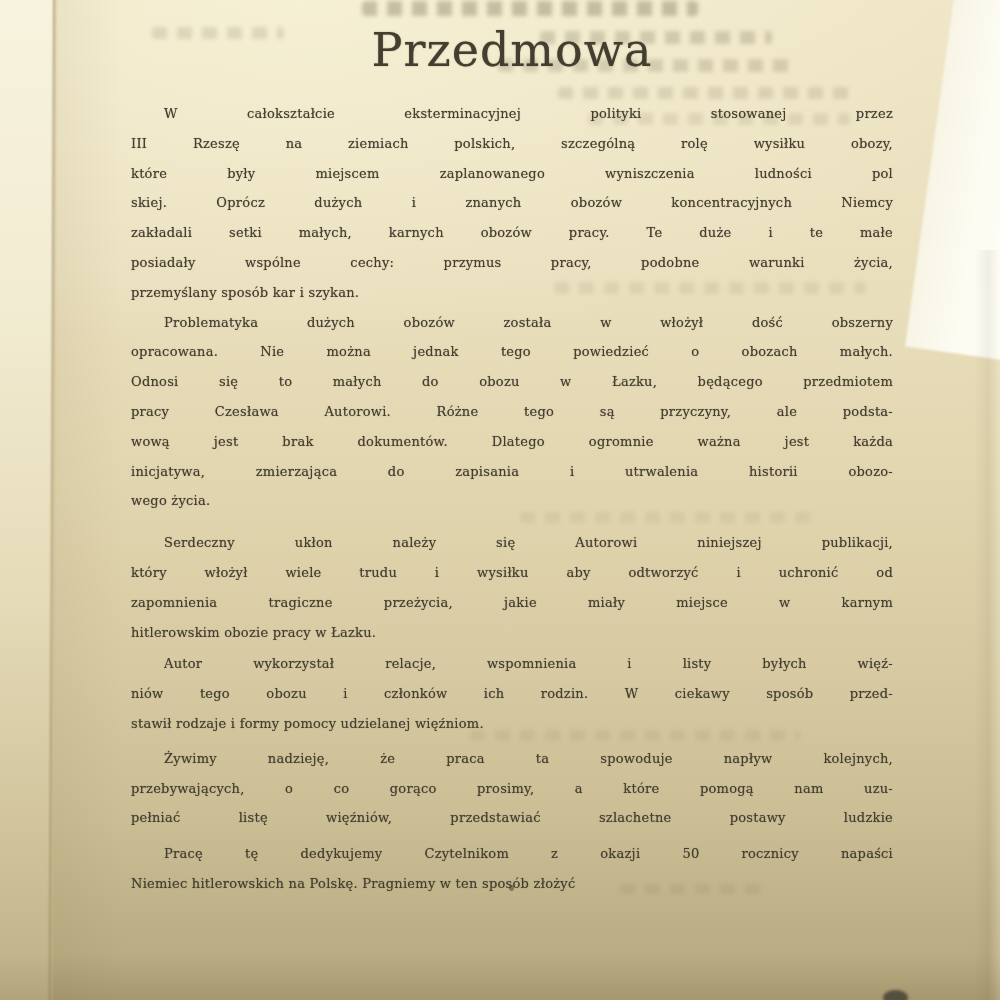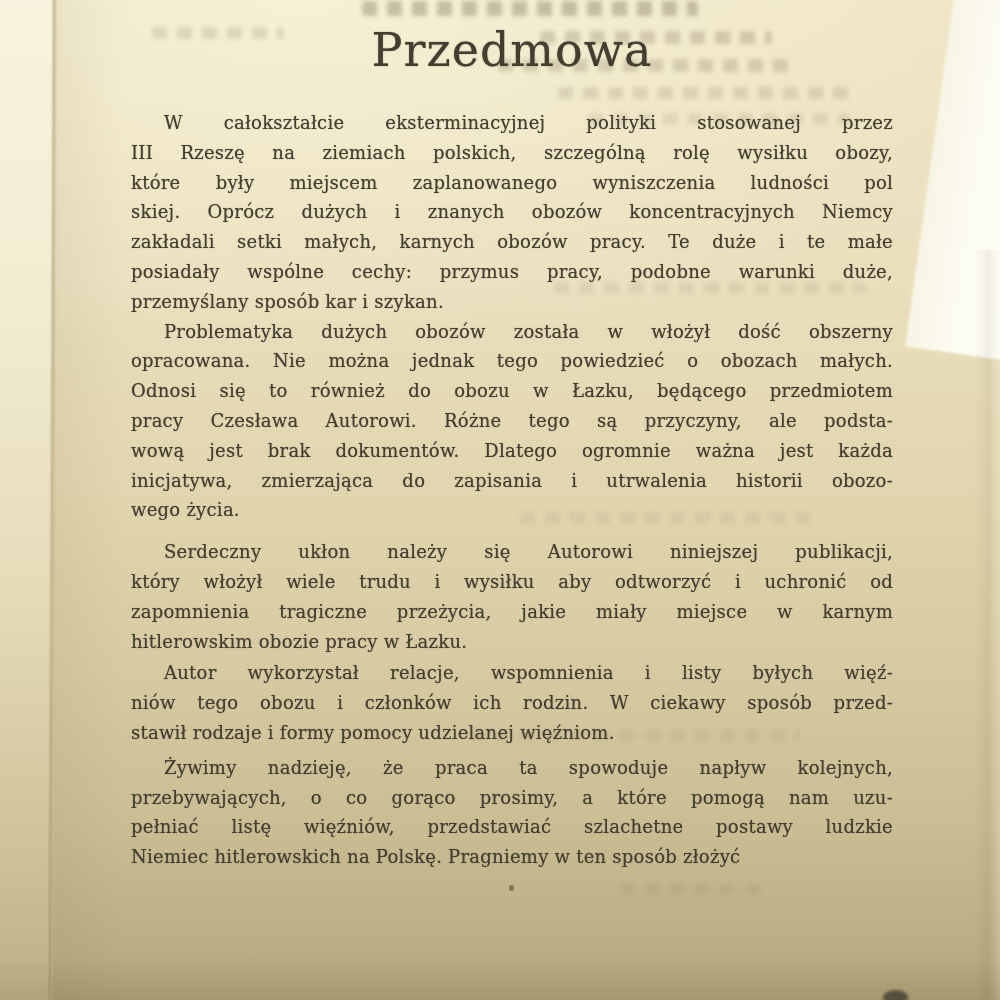--- a/index.html
+++ b/index.html
@@ -47,22 +47,22 @@
   .g9{top:730px;left:470px;width:330px;height:11px;opacity:.09;}
   .g10{top:884px;left:620px;width:150px;height:10px;opacity:.10;}
 
   
   .title{position:absolute;left:131px;top:24px;width:762px;margin:0;
          text-align:center;font-size:46px;font-weight:500;line-height:52px;
          letter-spacing:1px;color:var(--ink,#3e3a2d);
          text-shadow:0 0 1.2px rgba(62,58,45,0.65);}
 
   
-  .body{position:absolute;left:131px;top:108px;width:762px;color:var(--ink,#443f31);
-        font-size:18px;letter-spacing:0.25px;
+  .body{position:absolute;left:131px;top:99px;width:762px;color:var(--ink,#443f31);
+        font-size:13px;letter-spacing:0.25px;
         text-shadow:0 0 1px rgba(68,63,49,0.6);}
   .line{box-sizing:border-box;width:100%;height:29.8px;line-height:29.8px;
         text-align:justify;text-align-last:justify;white-space:normal;}
   .line.first{padding-left:33px;}
   .line.last{text-align-last:left;}
 
   
   .stray-dot{position:absolute;left:509px;top:885px;width:5px;height:6px;border-radius:50%;
         background:rgba(70,64,48,0.55);filter:blur(0.6px);}
   .smudge{position:absolute;left:883px;top:990px;width:25px;height:15px;border-radius:50%;
@@ -94,38 +94,39 @@
     <div class="ghost g10"></div>
 
     <h1 class="title">Przedmowa</h1>
 
     <div class="body">
         <div class="line first">W całokształcie eksterminacyjnej polityki stosowanej przez</div>
         <div class="line">III Rzeszę na ziemiach polskich, szczególną rolę wysiłku obozy,</div>
         <div class="line">które były miejscem zaplanowanego wyniszczenia ludności pol</div>
         <div class="line">skiej. Oprócz dużych i znanych obozów koncentracyjnych Niemcy</div>
         <div class="line">zakładali setki małych, karnych obozów pracy. Te duże i te małe</div>
-        <div class="line">posiadały wspólne cechy: przymus pracy, podobne warunki duże,</div>
+        <div class="line">posiadały wspólne cechy: przymus pracy, podobne warunki życia,</div>
         <div class="line last">przemyślany sposób kar i szykan.</div>
         <div class="line first">Problematyka dużych obozów została w włożył dość obszerny</div>
         <div class="line">opracowana. Nie można jednak tego powiedzieć o obozach małych.</div>
-        <div class="line">Odnosi się to również do obozu w Łazku, będącego przedmiotem</div>
+        <div class="line">Odnosi się to małych do obozu w Łazku, będącego przedmiotem</div>
         <div class="line">pracy Czesława Autorowi. Różne tego są przyczyny, ale podsta-</div>
         <div class="line">wową jest brak dokumentów. Dlatego ogromnie ważna jest każda</div>
         <div class="line">inicjatywa, zmierzająca do zapisania i utrwalenia historii obozo-</div>
         <div class="line last">wego życia.</div>
         <div class="line first" style="margin-top: 12px;">Serdeczny ukłon należy się Autorowi niniejszej publikacji,</div>
         <div class="line">który włożył wiele trudu i wysiłku aby odtworzyć i uchronić od</div>
         <div class="line">zapomnienia tragiczne przeżycia, jakie miały miejsce w karnym</div>
         <div class="line last">hitlerowskim obozie pracy w Łazku.</div>
         <div class="line first" style="margin-top: 2px;">Autor wykorzystał relacje, wspomnienia i listy byłych więź-</div>
         <div class="line">niów tego obozu i członków ich rodzin. W ciekawy sposób przed-</div>
         <div class="line last">stawił rodzaje i formy pomocy udzielanej więźniom.</div>
         <div class="line first" style="margin-top: 5px;">Żywimy nadzieję, że praca ta spowoduje napływ kolejnych,</div>
         <div class="line">przebywających, o co gorąco prosimy, a które pomogą nam uzu-</div>
         <div class="line">pełniać listę więźniów, przedstawiać szlachetne postawy ludzkie</div>
+        <div class="line first" style="margin-top: 6px;">Pracę tę dedykujemy Czytelnikom z okazji 50 rocznicy napaści</div>
         <div class="line last">Niemiec hitlerowskich na Polskę. Pragniemy w ten sposób złożyć</div>
       </div>
 
     <div class="stray-dot"></div>
     <div class="smudge"></div>
   </div>
 </div>
 
 </body></html>

